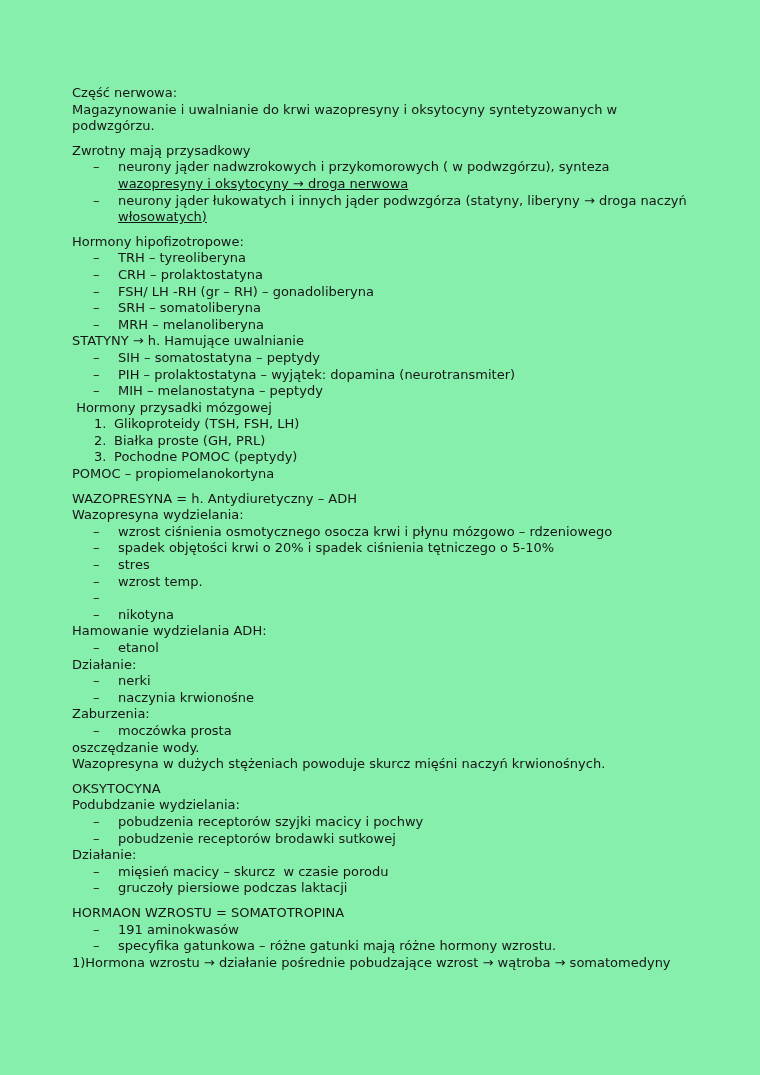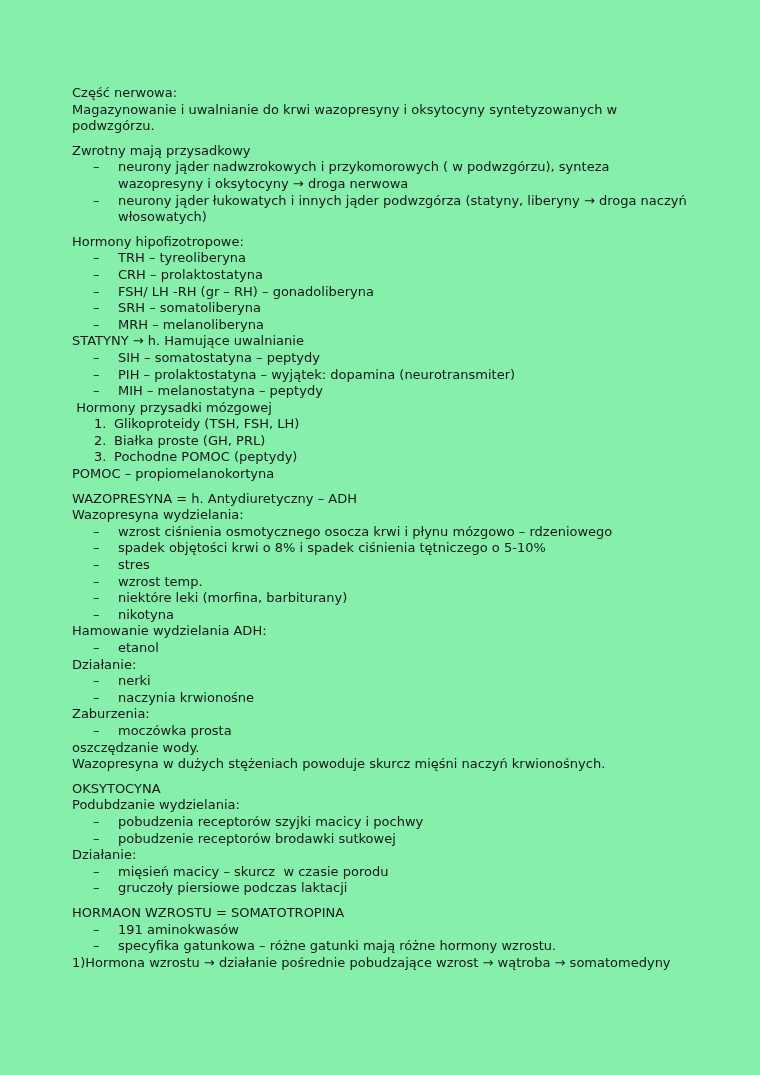--- a/index.html
+++ b/index.html
@@ -19,21 +19,21 @@
     font-size: 13px;
     line-height: 16.6px;
     color: #161616;
   }
   .line {
     position: relative;
     white-space: pre;
     min-height: 16.6px;
   }
   .line.b  { padding-left: 46px; }
-  .line.bc { padding-left: 46px; }
+  .line.bc { padding-left: 46px; text-decoration: underline; }
   .line.n  { padding-left: 42px; }
   .dash {
     position: absolute;
     left: 21px;
     top: 0;
   }
   .num {
     position: absolute;
     left: 22px;
     top: 0;
@@ -67,24 +67,24 @@
       <div class="line b"><span class="dash">–</span><span>MIH – melanostatyna – peptydy</span></div>
       <div class="line p"> Hormony przysadki mózgowej</div>
       <div class="line n"><span class="num">1.</span><span>Glikoproteidy (TSH, FSH, LH)</span></div>
       <div class="line n"><span class="num">2.</span><span>Białka proste (GH, PRL)</span></div>
       <div class="line n"><span class="num">3.</span><span>Pochodne POMOC (peptydy)</span></div>
       <div class="line p">POMOC – propiomelanokortyna</div>
       <div class="blank"></div>
       <div class="line p">WAZOPRESYNA = h. Antydiuretyczny – ADH</div>
       <div class="line p">Wazopresyna wydzielania:</div>
       <div class="line b"><span class="dash">–</span><span>wzrost ciśnienia osmotycznego osocza krwi i płynu mózgowo – rdzeniowego</span></div>
-      <div class="line b"><span class="dash">–</span><span>spadek objętości krwi o 8% i spadek ciśnienia tętniczego o 5-10%</span></div>
+      <div class="line b"><span class="dash">–</span><span>spadek objętości krwi o 20% i spadek ciśnienia tętniczego o 5-10%</span></div>
       <div class="line b"><span class="dash">–</span><span>stres</span></div>
       <div class="line b"><span class="dash">–</span><span>wzrost temp.</span></div>
-      <div class="line b"><span class="dash">–</span><span>niektóre leki (morfina, barbiturany)</span></div>
+      <div class="line b"><span class="dash">–</span></div>
       <div class="line b"><span class="dash">–</span><span>nikotyna</span></div>
       <div class="line p">Hamowanie wydzielania ADH:</div>
       <div class="line b"><span class="dash">–</span><span>etanol</span></div>
       <div class="line p">Działanie:</div>
       <div class="line b"><span class="dash">–</span><span>nerki</span></div>
       <div class="line b"><span class="dash">–</span><span>naczynia krwionośne</span></div>
       <div class="line p">Zaburzenia:</div>
       <div class="line b"><span class="dash">–</span><span>moczówka prosta</span></div>
       <div class="line p">oszczędzanie wody.</div>
       <div class="line p">Wazopresyna w dużych stężeniach powoduje skurcz mięśni naczyń krwionośnych.</div>

